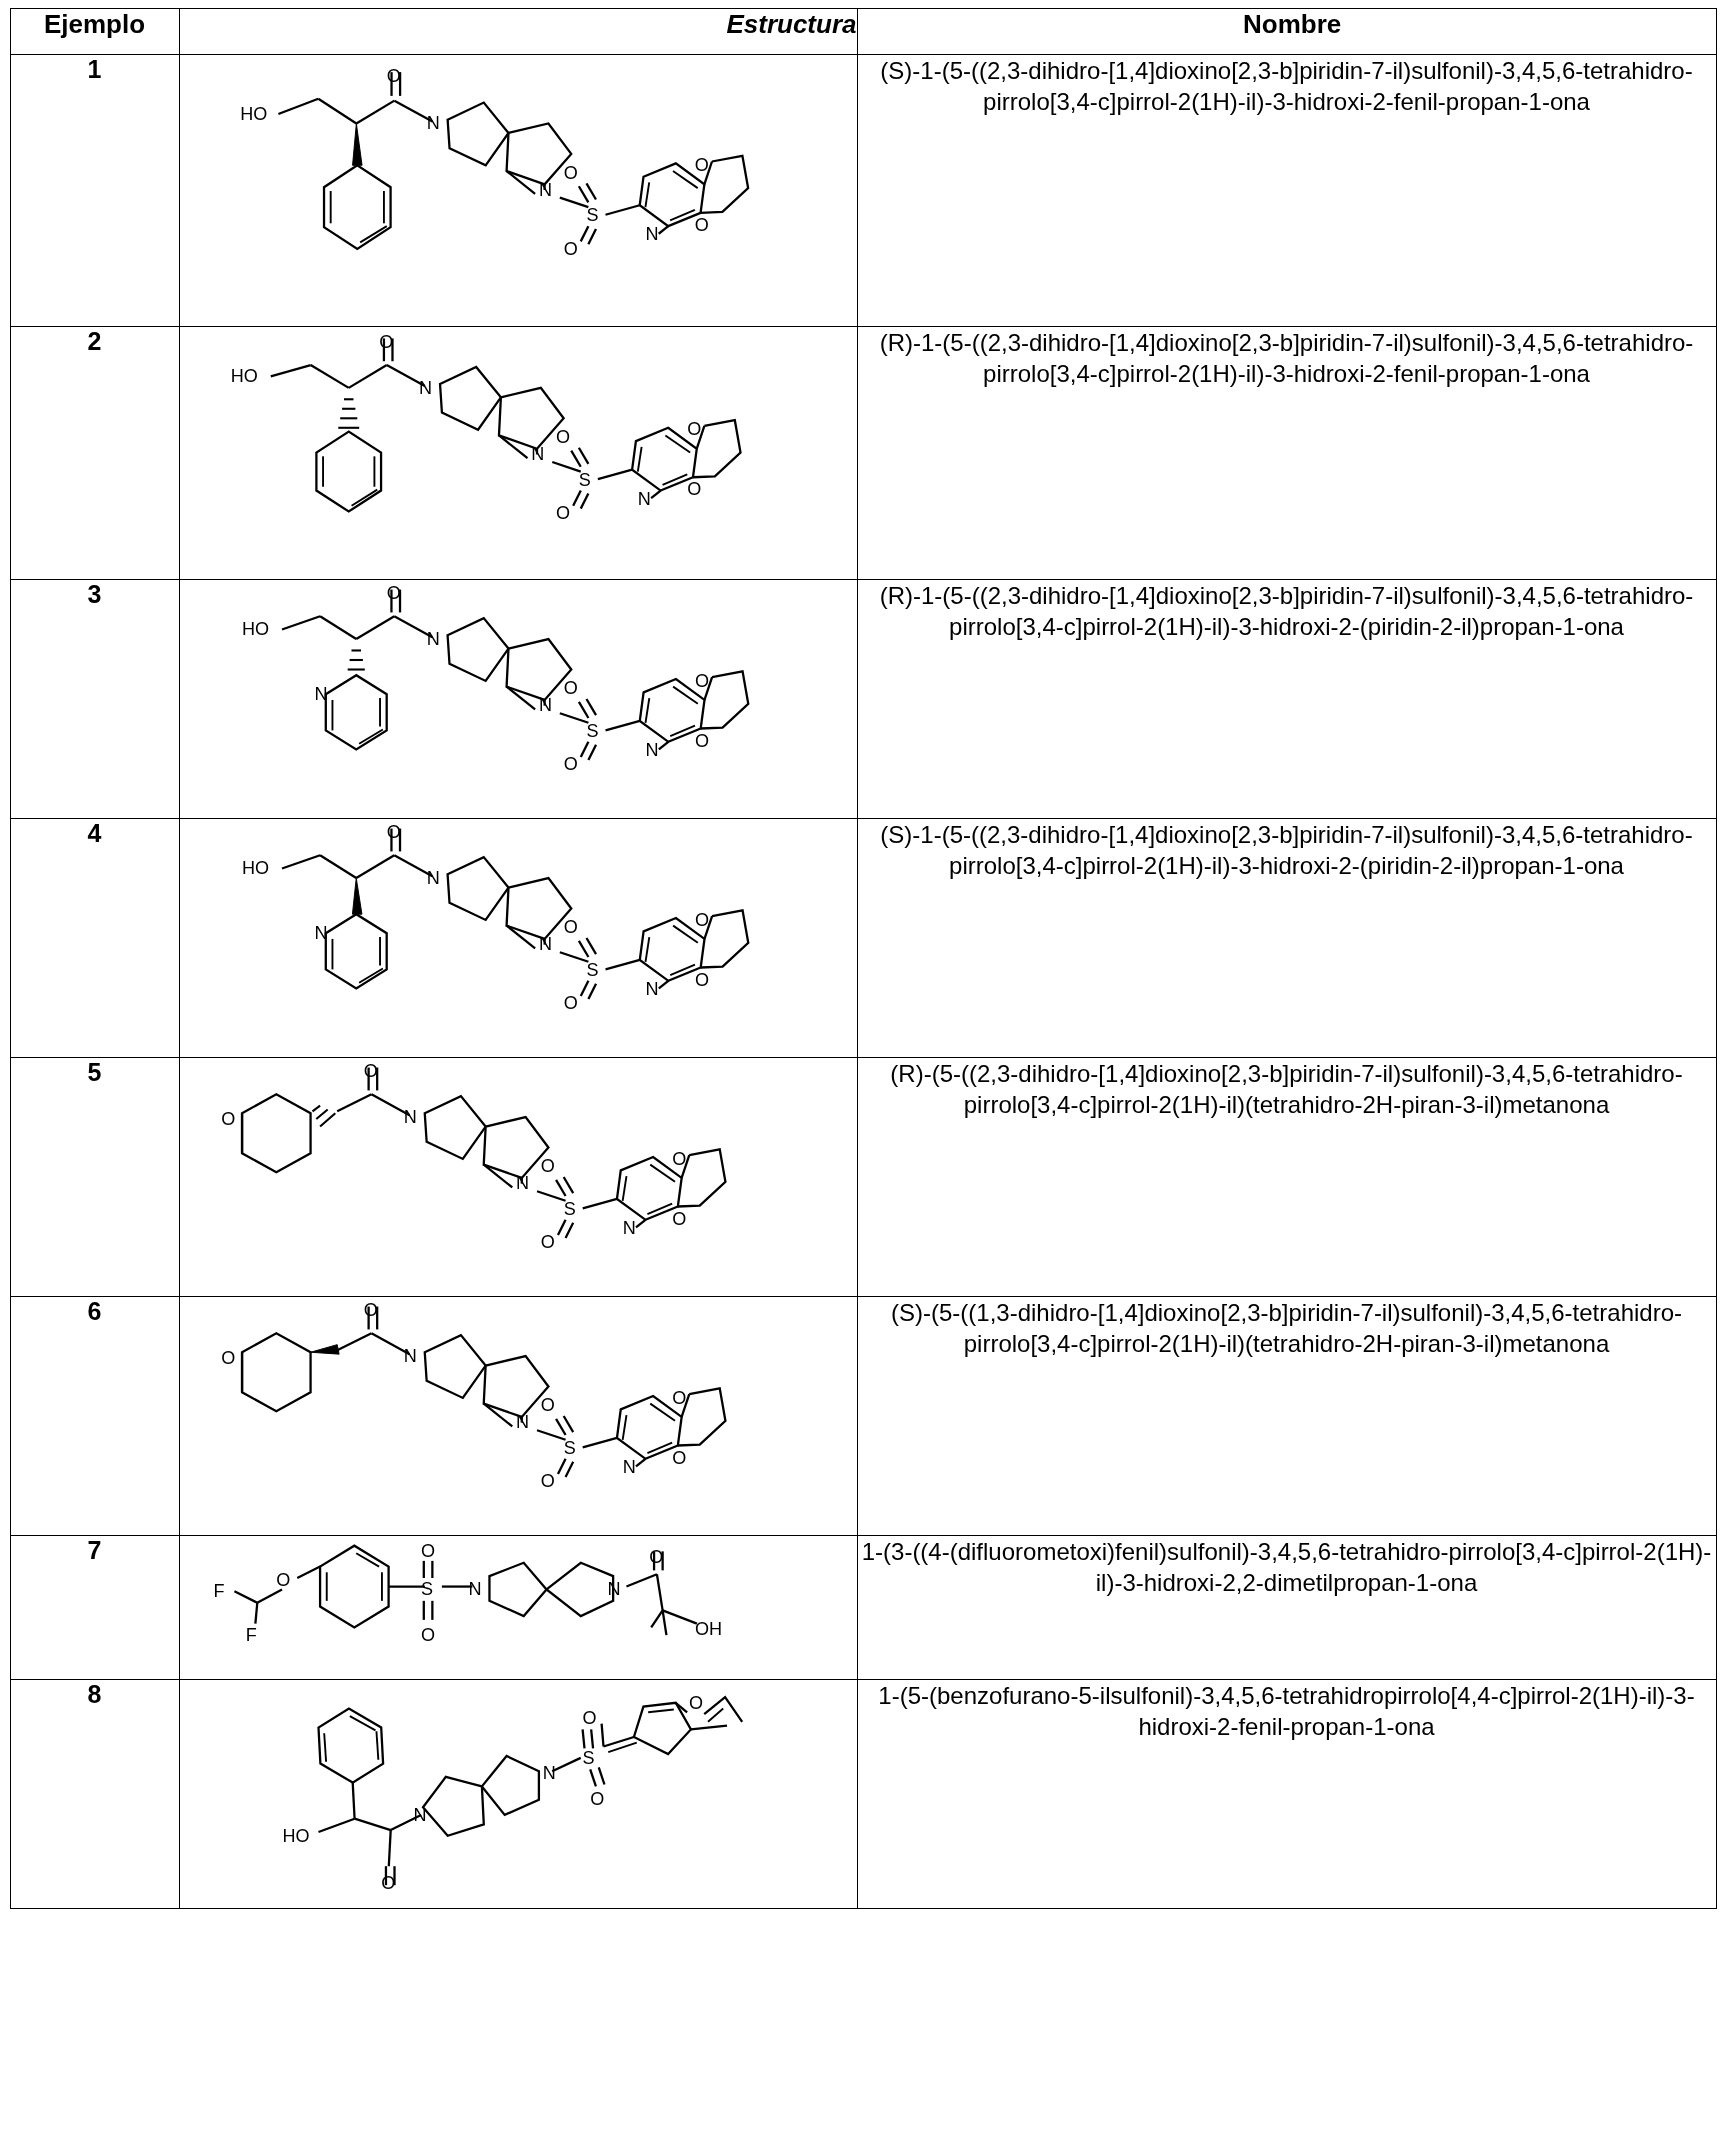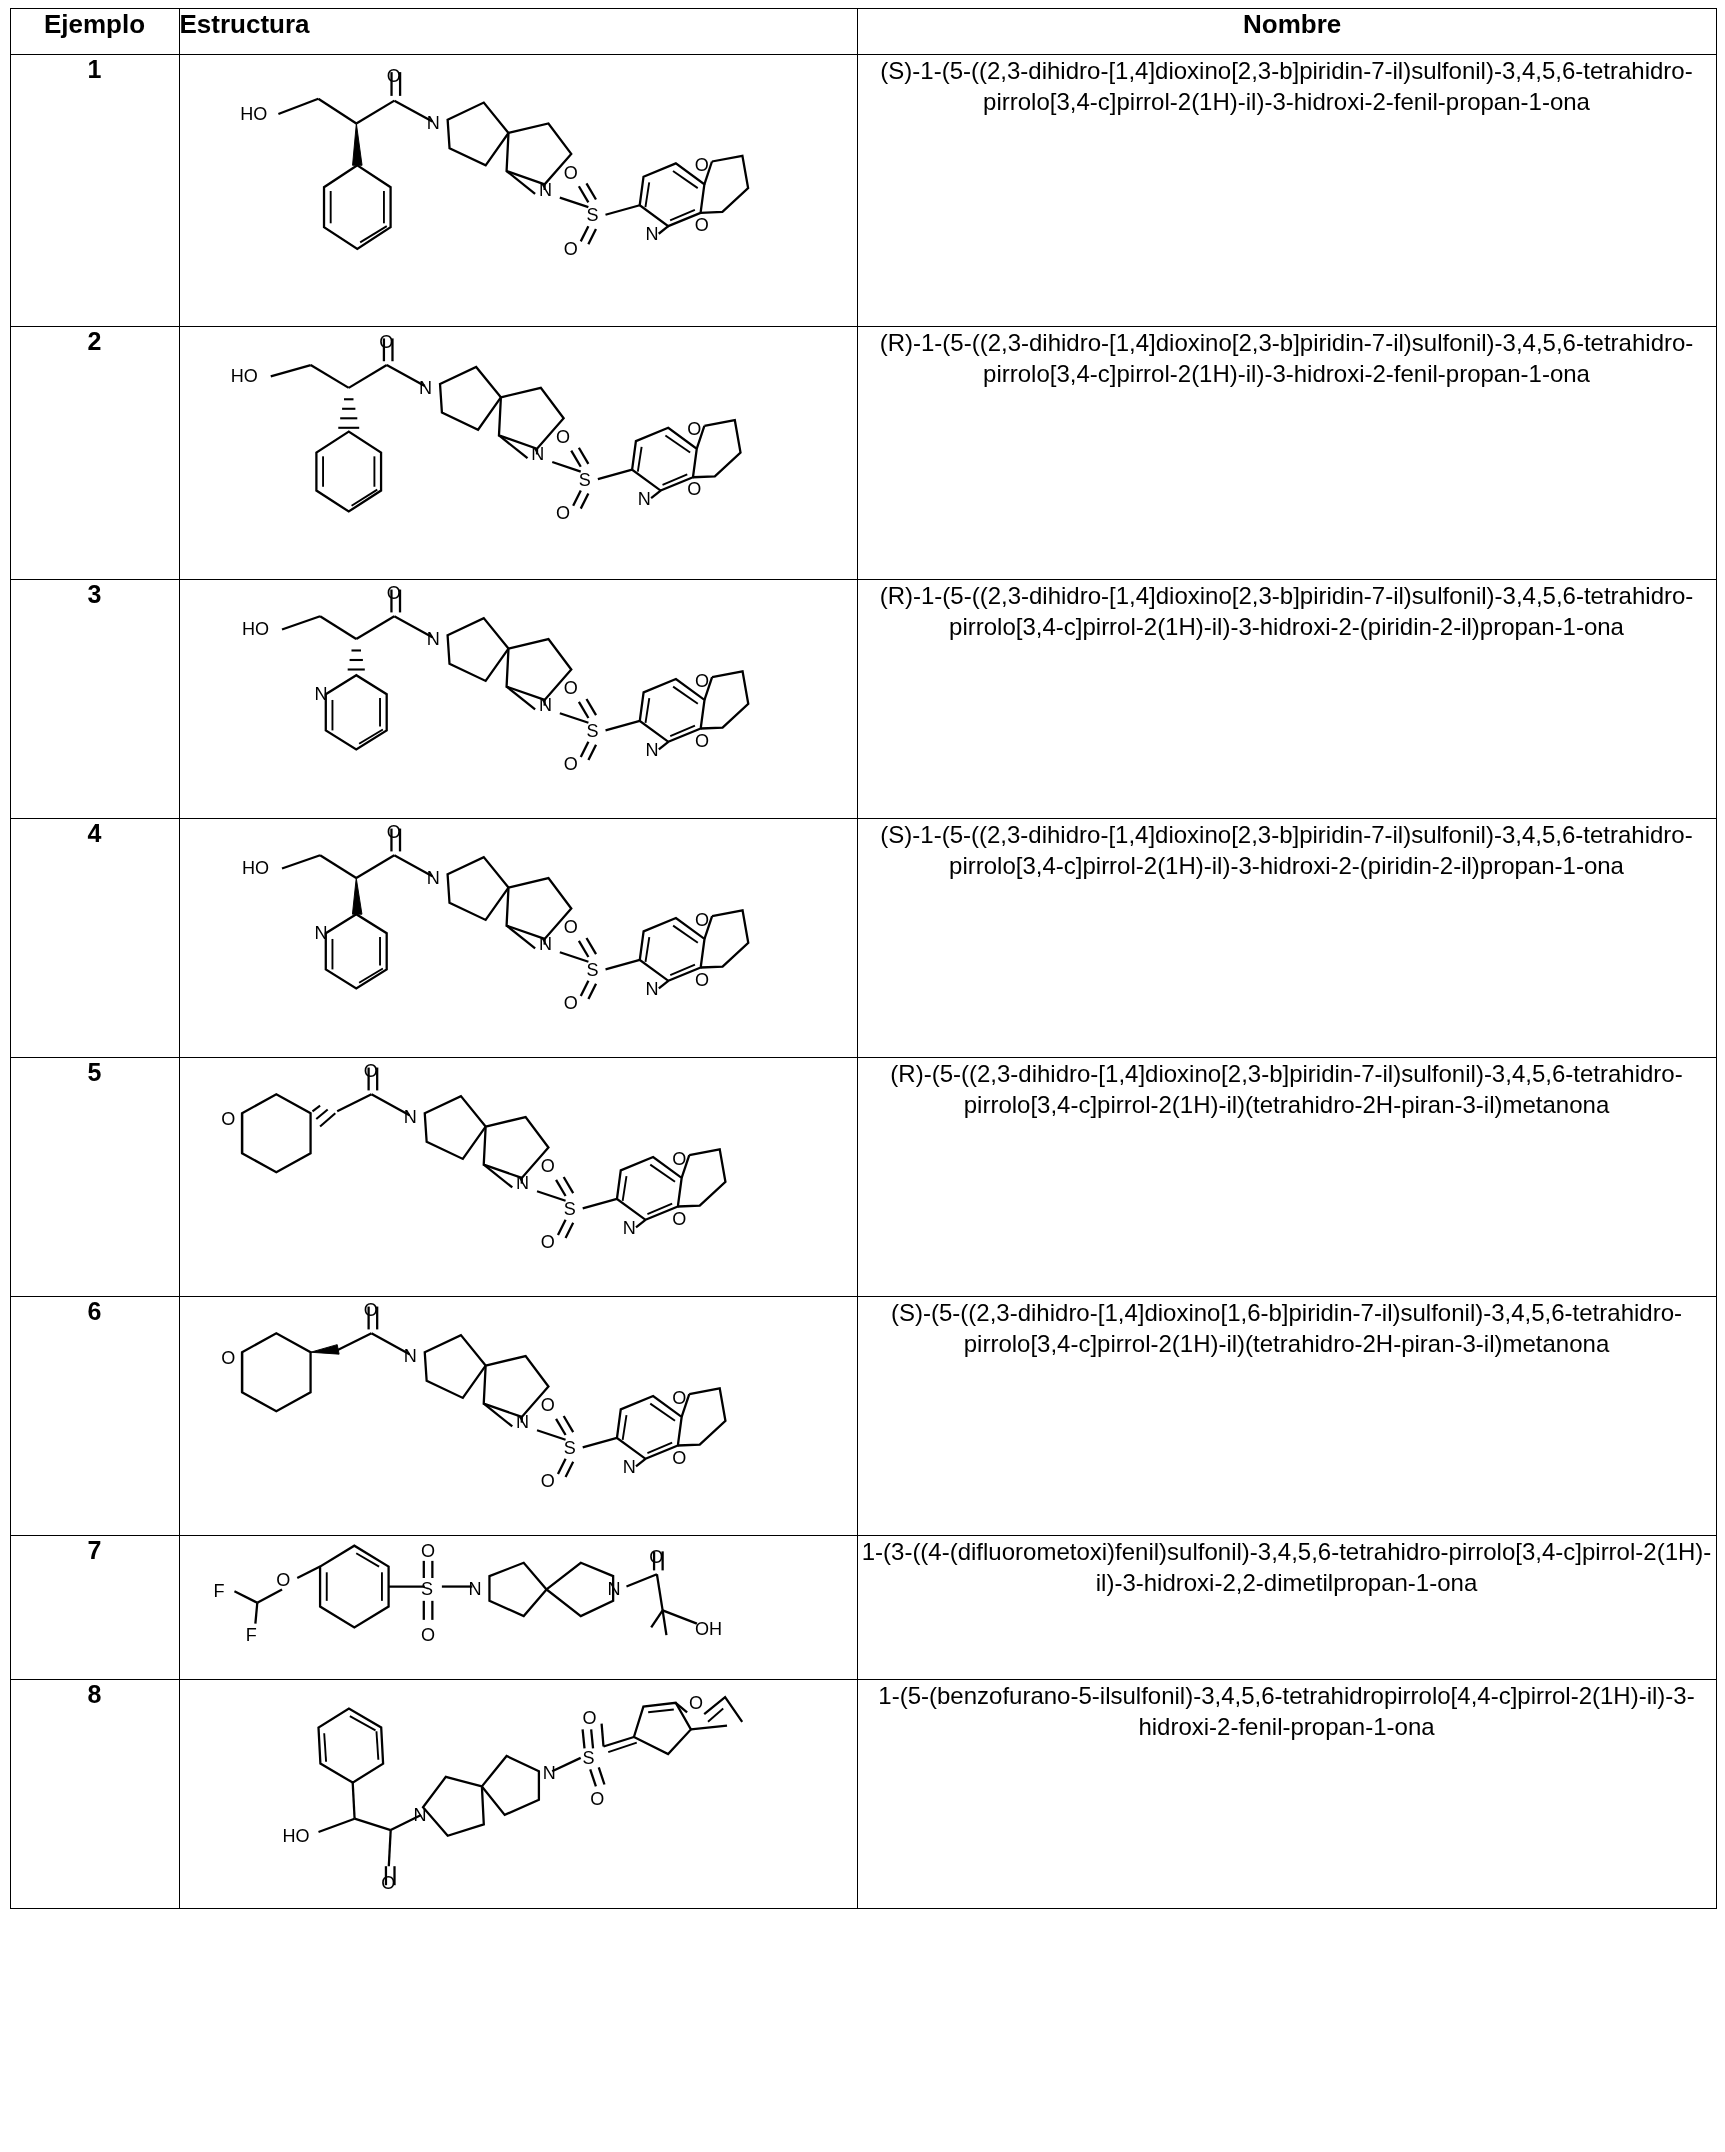--- a/index.html
+++ b/index.html
@@ -30,21 +30,21 @@
   }
 
   thead th {
     height: 46px;
     font-size: 26px;
     font-weight: bold;
     padding: 3.8px 7.6px 5.7px 7.6px;
     box-sizing: border-box;
   }
   thead th.h-ejemplo { text-align: center; margin-left: 24px; }
-  thead th.h-estructura { text-align: left; }
+  thead th.h-estructura { text-align: right; font-style: italic; }
   thead th.h-nombre { text-align: center; padding-left: 11.4px; }
 
   td.cell-ejemplo {
     text-align: center;
     font-size: 25px;
     font-weight: bold;
     padding-top: 9.5px;
   }
   td.cell-estructura {
     text-align: center;
@@ -396,21 +396,21 @@
               <path class="bond-thin" d="M492,153 L466,164"></path>
               <text x="492" y="112">O</text>
               <text x="492" y="175">O</text>
               <text x="440" y="185">N</text>
               <path class="bond" d="M502,126 L510,102"></path>
               <path class="bond" d="M510,102 L542,96 L548,130 L521,155 L498,156"></path>
               <path class="bond" d="M464,170 L454,178"></path>
             </svg>
           </div>
         </td>
-        <td class="cell-nombre">(S)-(5-((2,3-dihidro-[1,4]dioxino[1,6-b]piridin-7-il)sulfonil)-3,4,5,6-tetrahidro-pirrolo[3,4-c]pirrol-2(1H)-il)(tetrahidro-2H-piran-3-il)metanona</td>
+        <td class="cell-nombre">(S)-(5-((1,3-dihidro-[1,4]dioxino[2,3-b]piridin-7-il)sulfonil)-3,4,5,6-tetrahidro-pirrolo[3,4-c]pirrol-2(1H)-il)(tetrahidro-2H-piran-3-il)metanona</td>
       </tr>
 
       <tr>
         <td class="cell-ejemplo">7</td>
         <td class="cell-estructura">
           <div class="struct-wrap">
             <svg width="628" height="143" viewBox="0 0 660 150">
 
               <text x="10" y="64">F</text>
               <text x="44" y="110">F</text>

